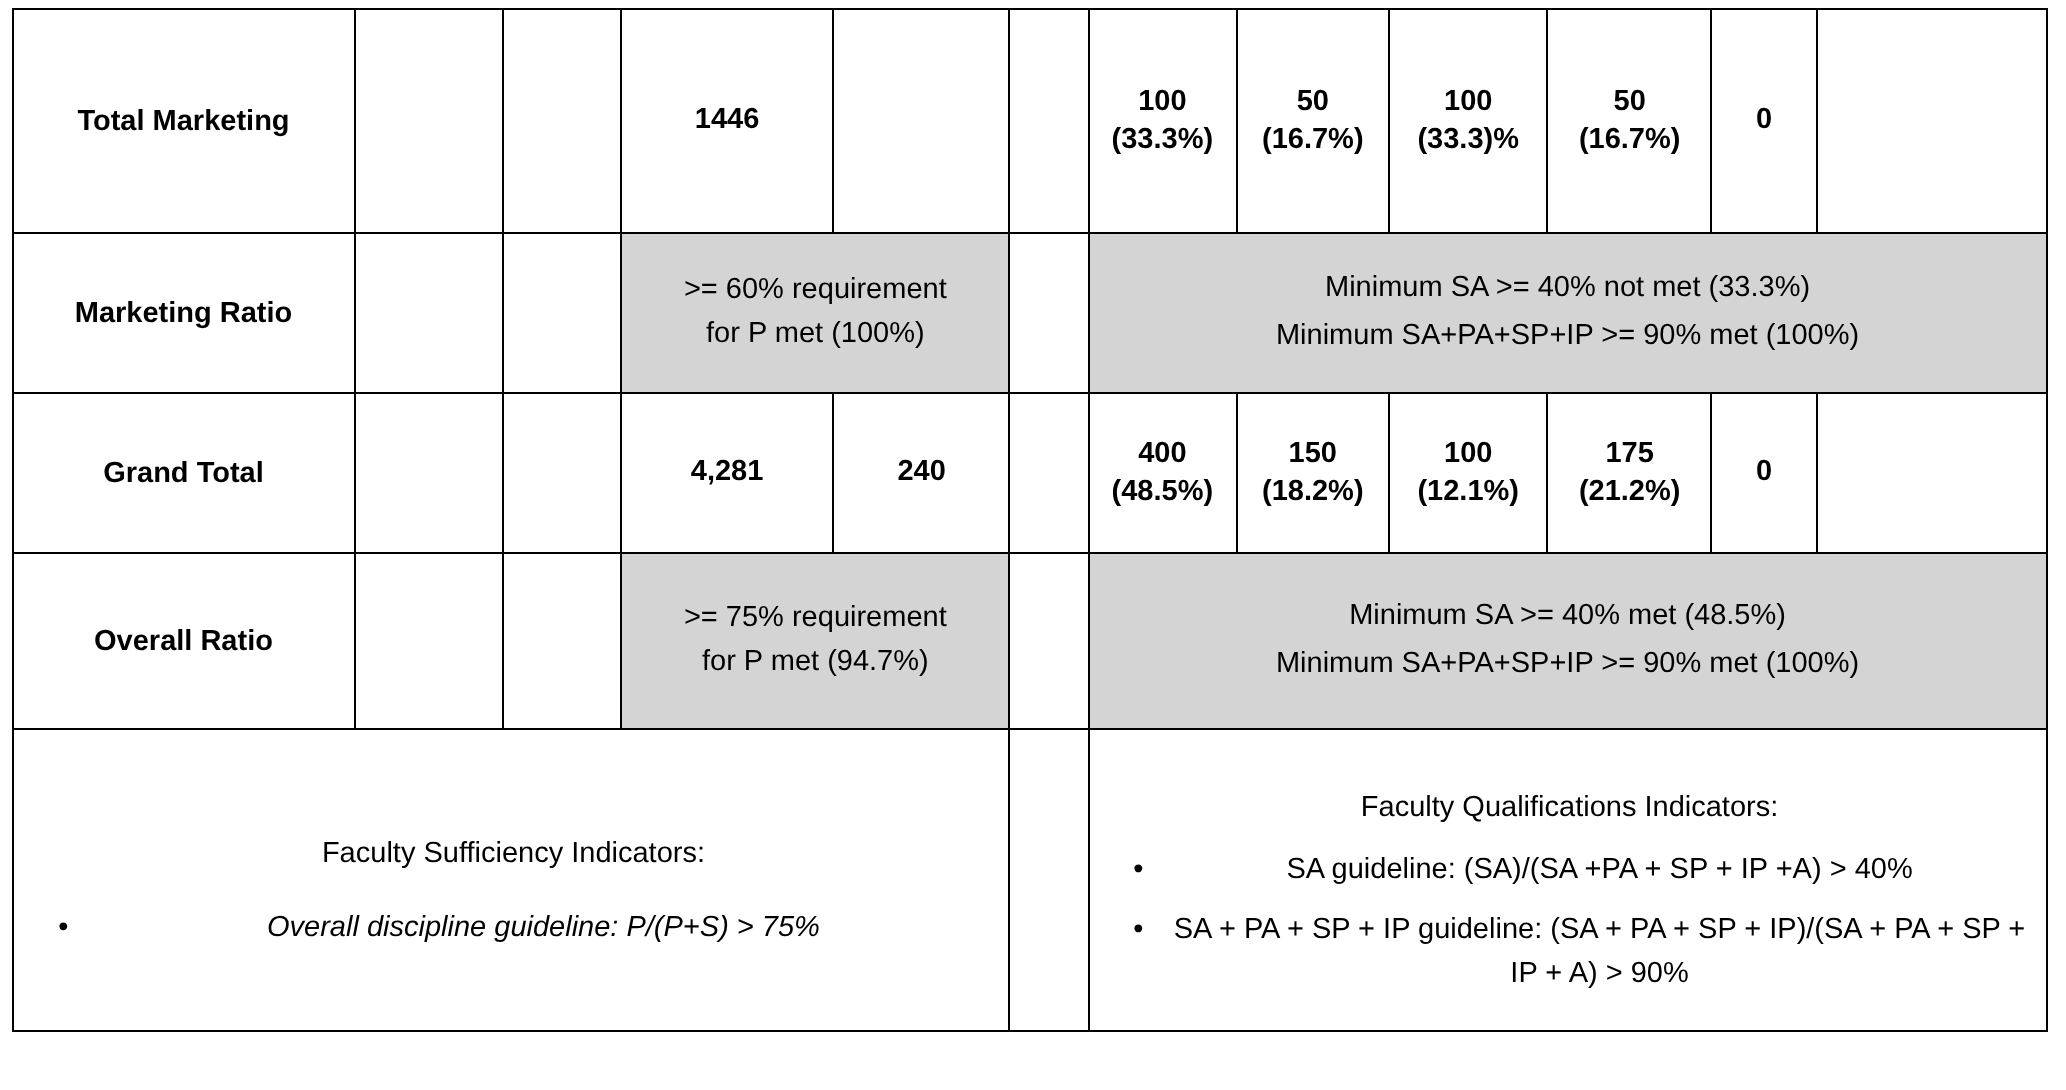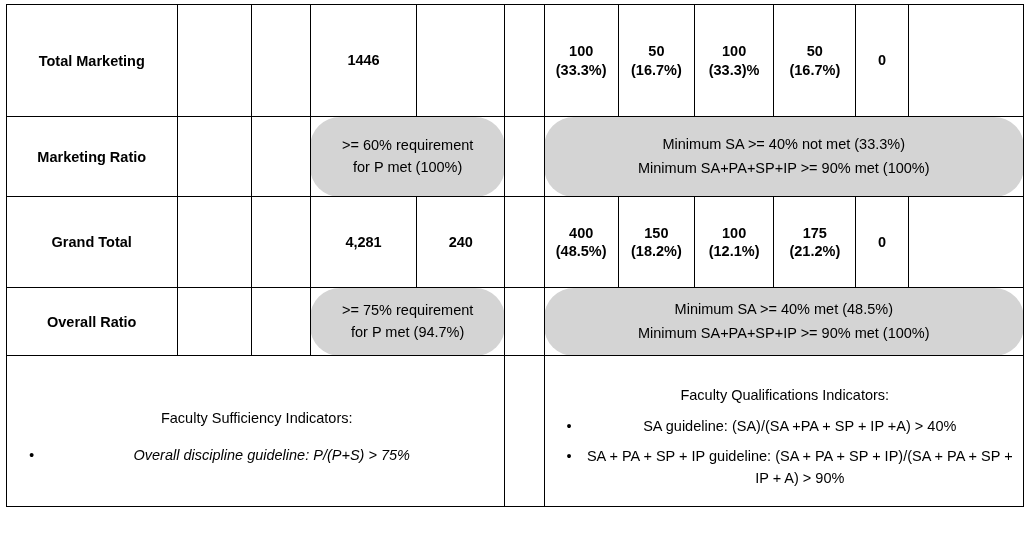--- a/index.html
+++ b/index.html
@@ -40,21 +40,20 @@
   .num {
     font-weight: bold;
     font-size: 15px;
     line-height: 1.25;
   }
   .num .pct {
     display: block;
   }
   .shaded {
     background: #d4d4d4;
-    border-radius: 30px;
   }
   .req {
     font-size: 14.5px;
     line-height: 1.5;
     padding: 4px 6px;
   }
   .ratio-note {
     font-size: 14.5px;
     line-height: 1.6;
     padding: 4px 8px;
@@ -150,21 +149,21 @@
         <div>&gt;= 60% requirement</div>
         <div>for P met (100%)</div>
       </td>
       <td></td>
       <td class="ratio-note shaded" colspan="6">
         <div>Minimum SA &gt;= 40% not met (33.3%)</div>
         <div>Minimum SA+PA+SP+IP &gt;= 90% met (100%)</div>
       </td>
     </tr>
 
-    <tr style="height:91px">
+    <tr style="height:80px">
       <td class="rowlabel">Grand Total</td>
       <td></td>
       <td></td>
       <td class="num">4,281</td>
       <td class="num">240</td>
       <td></td>
       <td class="num">
         <span>400</span>
         <span class="pct">(48.5%)</span>
       </td>
@@ -177,21 +176,21 @@
         <span class="pct">(12.1%)</span>
       </td>
       <td class="num">
         <span>175</span>
         <span class="pct">(21.2%)</span>
       </td>
       <td class="num">0</td>
       <td></td>
     </tr>
 
-    <tr style="height:68px">
+    <tr style="height:88px">
       <td class="rowlabel">Overall Ratio</td>
       <td></td>
       <td></td>
       <td class="req shaded" colspan="2">
         <div>&gt;= 75% requirement</div>
         <div>for P met (94.7%)</div>
       </td>
       <td></td>
       <td class="ratio-note shaded" colspan="6">
         <div>Minimum SA &gt;= 40% met (48.5%)</div>

